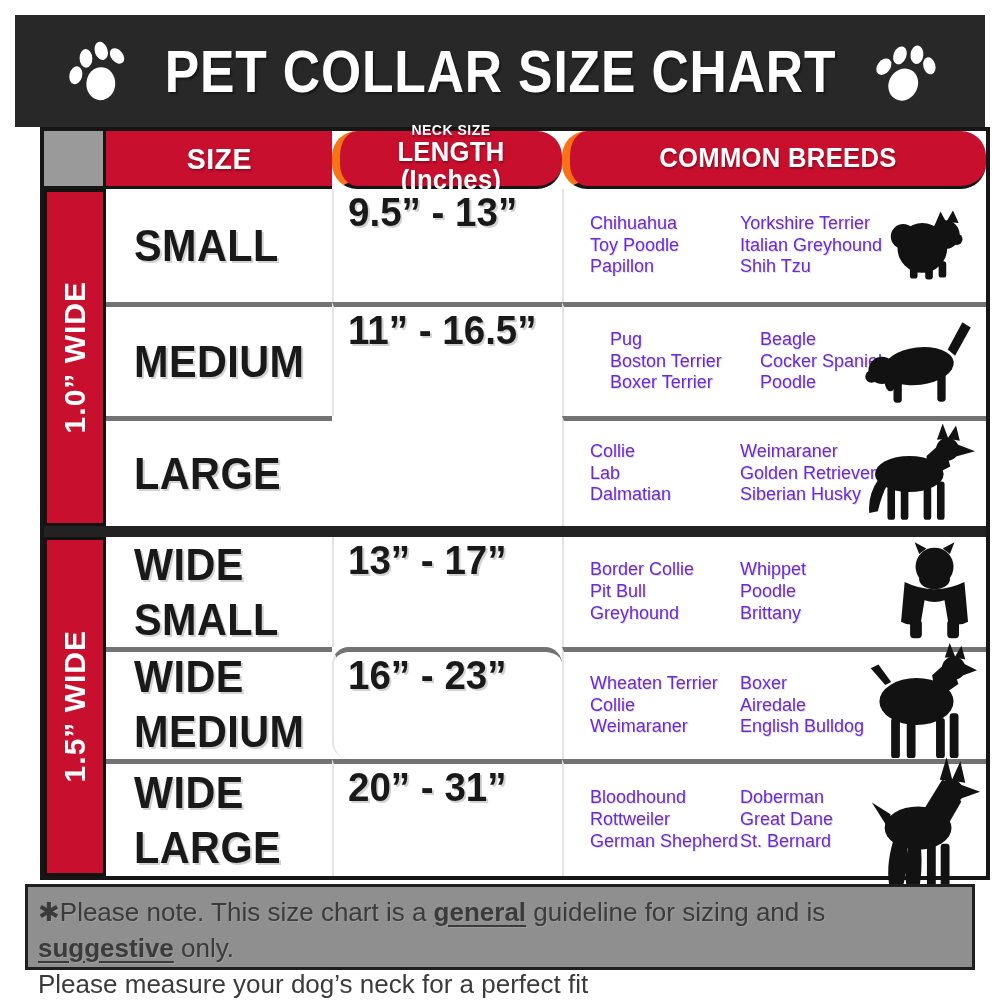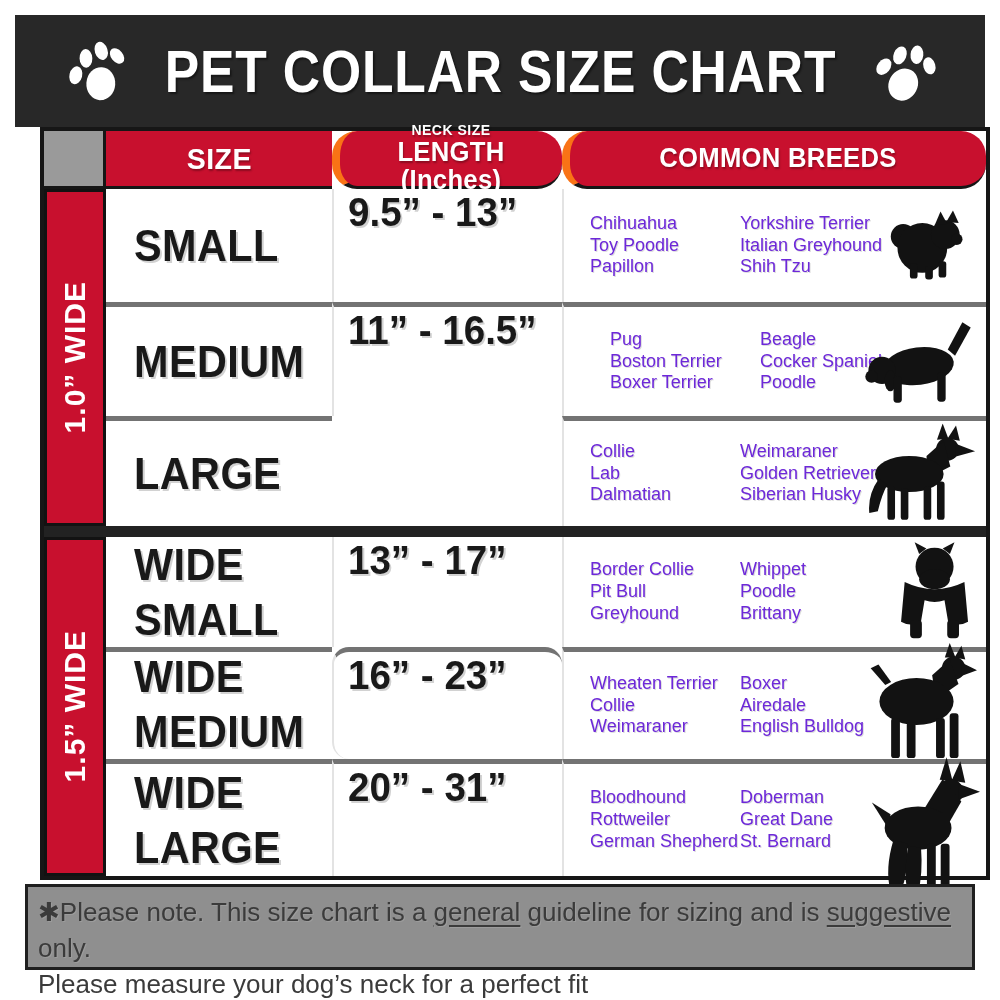--- a/index.html
+++ b/index.html
@@ -74,21 +74,21 @@
   .dog-doberman { top:auto; transform:none; bottom:-88px; right:4px; z-index:5; }
   .dog-pitbull  { top:46%; }
 
   
   .footnote {
     position:absolute; left:25px; top:884px; width:950px; height:86px;
     background:#8f8f8f; border:3px solid #1f1f1f; color:#3b3b3b;
     font-size:26px; line-height:1.38; padding:8px 10px 0 10px; z-index:6;
     text-shadow:1px 1px 0 rgba(255,255,255,.12);
   }
-  .footnote .u { text-decoration:underline; text-underline-offset:4px; }
+  .footnote .u { text-decoration:underline; text-underline-offset:4px;font-weight:bold; }
 </style>
 </head>
 <body>
 
 <div class="sheet">
 
   <div class="titlebar">
     <span class="paw left">
       <svg viewBox="0 0 64 58" width="66" height="60">
         <g fill="#ffffff">

